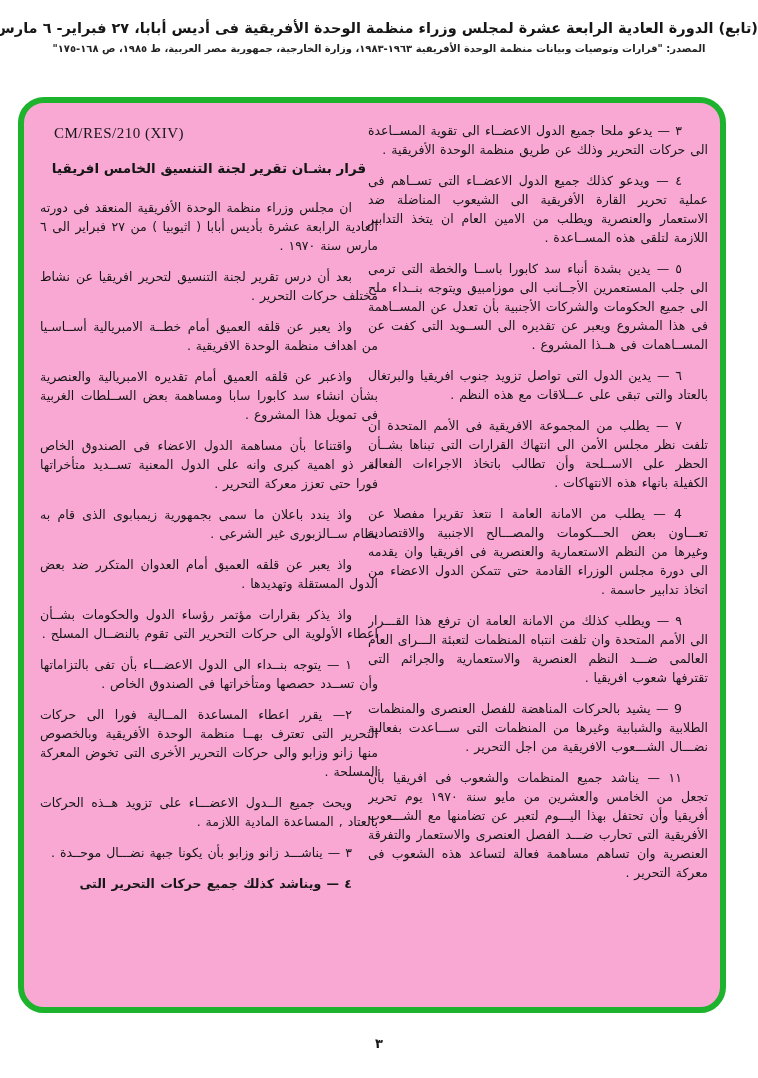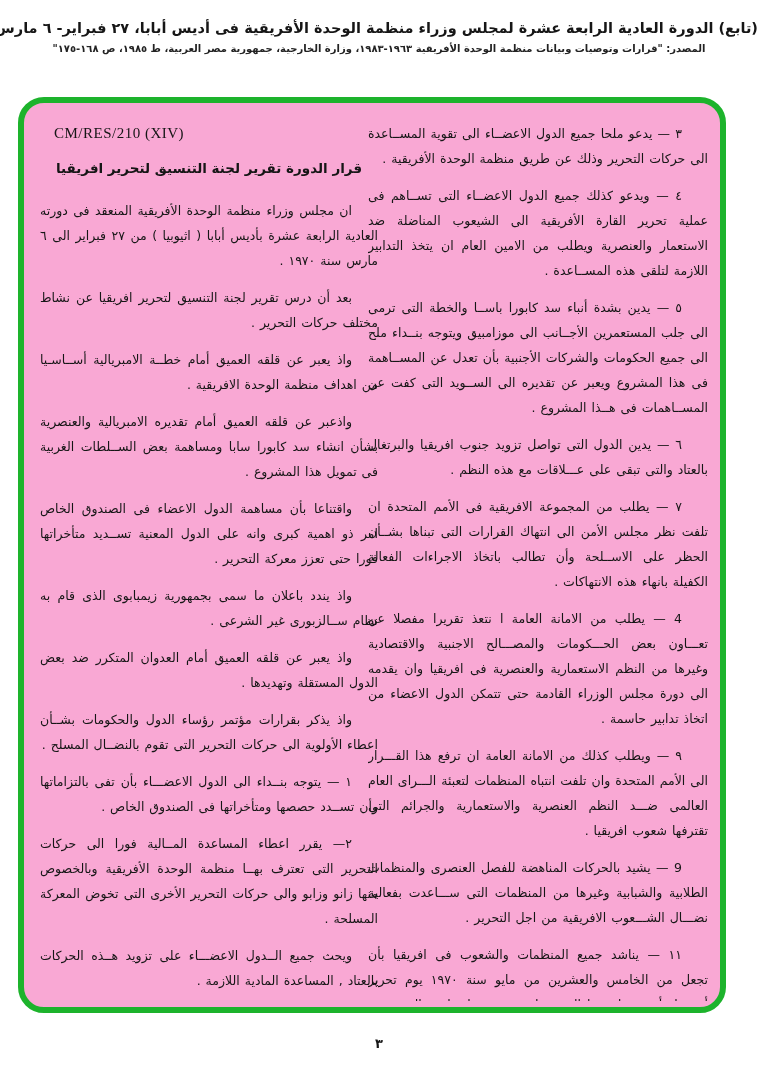--- a/index.html
+++ b/index.html
@@ -60,21 +60,21 @@
     height: 880px;
     overflow: hidden;
     direction: rtl;
   }
   .col-left  { left: 16px;  width: 338px; }
   .col-right { right: 12px; width: 340px; }
 
   .para {
     margin: 0 0 12px 0;
     font-size: 12.5px;
-    line-height: 25px;
+    line-height: 19px;
     text-align: justify;
     text-indent: 26px;
     word-spacing: 1px;
   }
   .para:last-child { margin-bottom: 0; }
   .para.bold { font-weight: bold; margin-top: 10px; }
 
   .ref-code {
     direction: ltr;
     text-align: left;
@@ -108,21 +108,21 @@
 
   <div class="header">
     <div class="header-line1">(تابع) الدورة العادية الرابعة عشرة لمجلس وزراء منظمة الوحدة الأفريقية فى أديس أبابا، ٢٧ فبراير- ٦ مارس ١٩٧٠</div>
     <div class="header-line2">المصدر: "قرارات وتوصيات وبيانات منظمة الوحدة الأفريقية ١٩٦٣-١٩٨٣، وزارة الخارجية، جمهورية مصر العربية، ط ١٩٨٥، ص ١٦٨-١٧٥"</div>
   </div>
 
   <div class="frame">
 
     <div class="col col-left">
       <div class="ref-code">CM/RES/210  (XIV)</div>
-      <div class="res-title">قرار الدورة تقرير لجنة التنسيق لتحرير افريقيا</div>
+      <div class="res-title">قرار بشـان تقرير لجنة التنسيق الخامس افريقيا</div>
       <p class="para">ان مجلس وزراء منظمة الوحدة الأفريقية المنعقد فى دورته العادية الرابعة عشرة بأديس أبابا ( اثيوبيا ) من ٢٧ فبراير الى ٦ مارس سنة ١٩٧٠ .</p>
       <p class="para">بعد أن درس تقرير لجنة التنسيق لتحرير افريقيا عن نشاط مختلف حركات التحرير .</p>
       <p class="para">واذ يعبر عن قلقه العميق أمام خطــة الامبريالية أســاسـيا من اهداف منظمة الوحدة الافريقية .</p>
       <p class="para">واذعبر عن قلقه العميق أمام تقديره الامبريالية والعنصرية بشأن انشاء سد كابورا سابا ومساهمة بعض الســلطات الغربية فى تمويل هذا المشروع .</p>
       <p class="para">واقتناعا بأن مساهمة الدول الاعضاء فى الصندوق الخاص امر ذو اهمية كبرى وانه على الدول المعنية تســديد متأخراتها فورا حتى تعزز معركة التحرير .</p>
       <p class="para">واذ يندد باعلان ما سمى بجمهورية زيمبابوى الذى قام به نظام ســالزبورى غير الشرعى .</p>
       <p class="para">واذ يعبر عن قلقه العميق أمام العدوان المتكرر ضد بعض الدول المستقلة وتهديدها .</p>
       <p class="para">واذ يذكر بقرارات مؤتمر رؤساء الدول والحكومات بشــأن اعطاء الأولوية الى حركات التحرير التى تقوم بالنضــال المسلح .</p>
       <p class="para">١ — يتوجه بنــداء الى الدول الاعضـــاء بأن تفى بالتزاماتها وأن تســدد حصصها ومتأخراتها فى الصندوق الخاص .</p>
       <p class="para">٢— يقرر اعطاء المساعدة المــالية فورا الى حركات التحرير التى تعترف بهــا منظمة الوحدة الأفريقية وبالخصوص منها زانو وزابو والى حركات التحرير الأخرى التى تخوض المعركة المسلحة .</p>

